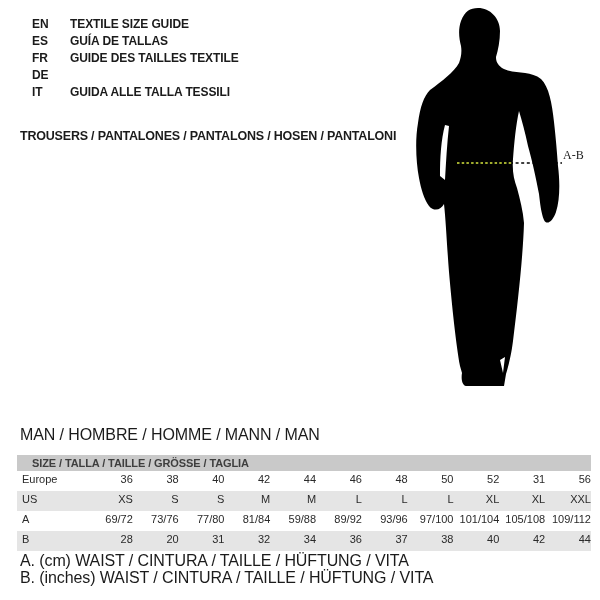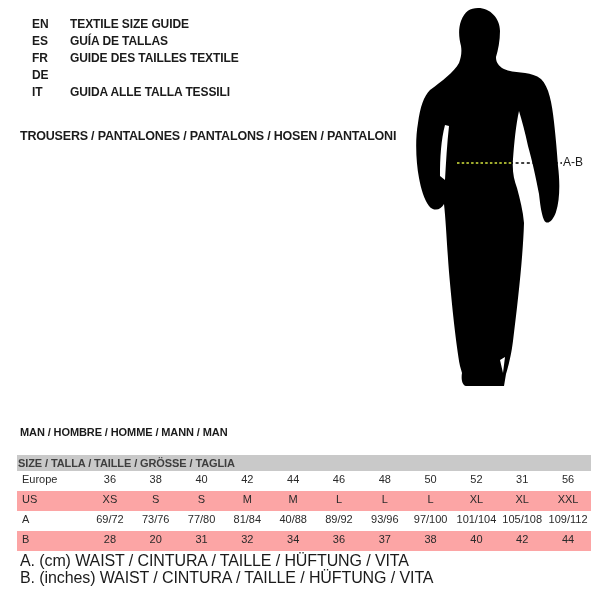--- a/index.html
+++ b/index.html
@@ -9,34 +9,34 @@
   }
   .canvas { position:relative; width:600px; height:600px; background:#ffffff; overflow:hidden; }
 
   
   .lang-list { position:absolute; left:20px; top:16px; }
   .lang-row { display:flex; height:17px; line-height:17px; font-weight:bold; font-size:12px; letter-spacing:-0.1px;padding-left:12px; }
   .lang-code { width:38px; flex:0 0 38px; }
 
   
   .category-heading { position:absolute; left:20px; top:108px; font-size:12.5px; font-weight:bold; letter-spacing:-0.2px; white-space:nowrap;margin-top:21px; }
-  .gender-heading   { position:absolute; left:20px; top:426px; font-size:11px; font-weight:bold; letter-spacing:-0.1px; white-space:nowrap; }
+  .gender-heading   { position:absolute; left:20px; top:426px; font-size:16px; font-weight:normal; letter-spacing:-0.1px; white-space:nowrap; }
 
   
   .figure-wrap { position:absolute; left:400px; top:0; width:200px; height:400px; }
   .figure-wrap svg { display:block; }
-  .ab-label { position:absolute; left:163px; top:155px; font-size:12px; font-weight:normal; letter-spacing:0; }
+  .ab-label { position:absolute; left:163px; top:148px; font-size:12px; font-weight:normal; letter-spacing:0;font-family:Liberation Serif, serif; }
 
   
   .size-table { position:absolute; left:17px; top:455px; width:574px; font-size:11px; color:#2a2a2a; }
-  .t-header { height:16px; line-height:16px; background:#c9c9c9; font-weight:bold; color:#3e3e3e; padding-left:1px; box-sizing:border-box; letter-spacing:-0.1px; }
+  .t-header { height:16px; line-height:16px; background:#c9c9c9; font-weight:bold; color:#3e3e3e; padding-left:15px; box-sizing:border-box; letter-spacing:-0.1px; }
   .t-row { display:flex; height:20px; line-height:16px; }
-  .t-row.alt { background:#fca5a5; }
+  .t-row.alt { background:#e5e5e5; }
   .t-label { width:70px; flex:0 0 70px; padding-left:5px; box-sizing:border-box; }
-  .t-cell { flex:1 1 0; text-align:center; white-space:nowrap; }
+  .t-cell { flex:1 1 0; text-align:right; white-space:nowrap; }
 
   
   .footnotes { position:absolute; left:20px; top:552px; }
   .footnote { height:17px; line-height:17px; font-size:16px; font-weight:normal; letter-spacing:-0.1px; white-space:nowrap; }
 </style>
 </head>
 <body>
 
 <div class="canvas">
 
@@ -147,21 +147,21 @@
       <span class="t-cell">XL</span>
       <span class="t-cell">XXL</span>
     </div>
 
     <div class="t-row">
       <span class="t-label">A</span>
       <span class="t-cell">69/72</span>
       <span class="t-cell">73/76</span>
       <span class="t-cell">77/80</span>
       <span class="t-cell">81/84</span>
-      <span class="t-cell">40/88</span>
+      <span class="t-cell">59/88</span>
       <span class="t-cell">89/92</span>
       <span class="t-cell">93/96</span>
       <span class="t-cell">97/100</span>
       <span class="t-cell">101/104</span>
       <span class="t-cell">105/108</span>
       <span class="t-cell">109/112</span>
     </div>
 
     <div class="t-row alt">
       <span class="t-label">B</span>

